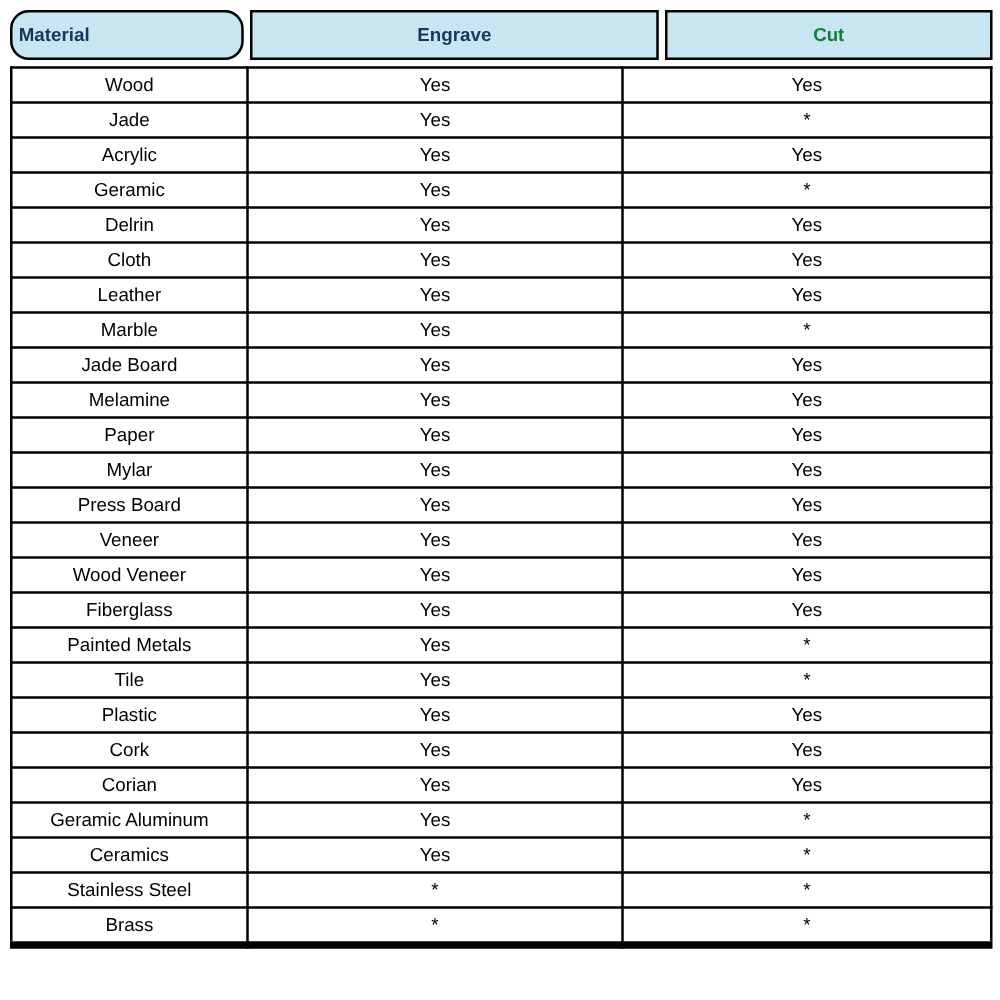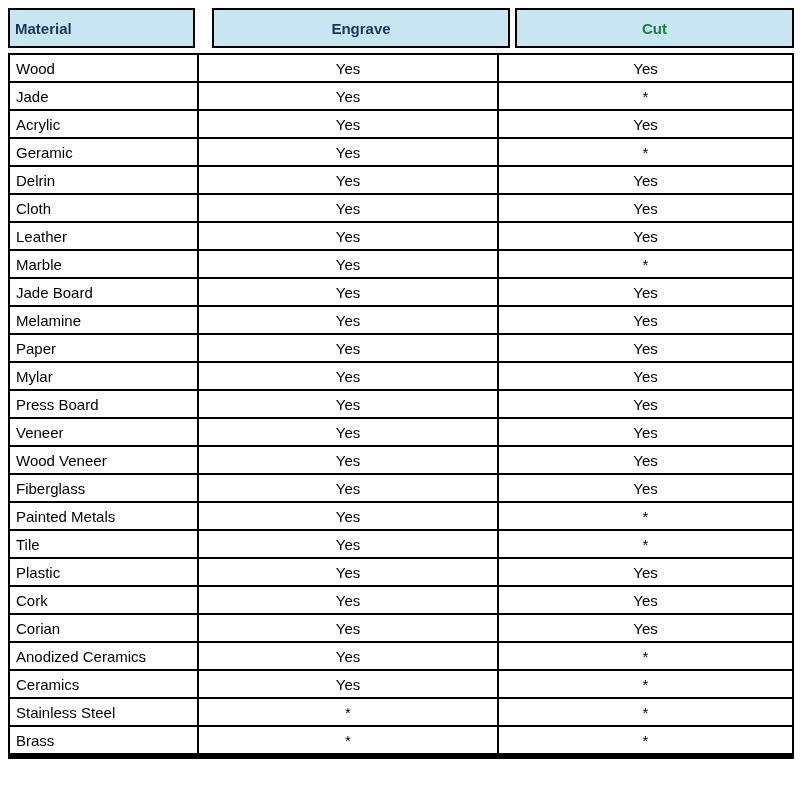--- a/index.html
+++ b/index.html
@@ -23,40 +23,40 @@
   }
   .th {
     box-sizing: border-box;
     border: 2px solid #000000;
     height: 40px;
     display: flex;
     align-items: center;
     font-weight: bold;
     font-size: 15px;
   }
-  .th-material { width: 187px; padding-left: 5px; }
-  .th-engrave { width: 298px; justify-content: center; margin-left: 12px; }
+  .th-material { width: 187px; padding-left: 5px; border-radius: 15px; }
+  .th-engrave { width: 327px; justify-content: center; }
   .th-cut     { flex: 1;      justify-content: center; }
 
   
   table.body-table {
     border-collapse: collapse;
     width: 100%;
     table-layout: fixed;
   }
   table.body-table td {
     border: 2px solid #000000;
     font-size: 15px;
     color: #000000;
     height: 24px;
     padding: 1px 6px;
     overflow: hidden;
     white-space: nowrap;
   }
-  td.cell-material { width: 175px; text-align: left; margin-top: 36px; }
+  td.cell-material { width: 175px; text-align: center; margin-top: 36px; }
   td.cell-engrave  { width: 286px; text-align: center; }
   td.cell-cut      { text-align: center; }
   table.body-table { border-bottom: 6px solid #000000; }
 </style>
 </head>
 <body>
 
 <div class="page">
 
   <div class="thead">
@@ -166,21 +166,21 @@
           <td class="cell-material">Cork</td>
           <td class="cell-engrave">Yes</td>
           <td class="cell-cut">Yes</td>
         </tr>
         <tr>
           <td class="cell-material">Corian</td>
           <td class="cell-engrave">Yes</td>
           <td class="cell-cut">Yes</td>
         </tr>
         <tr>
-          <td class="cell-material">Anodized Ceramics</td>
+          <td class="cell-material">Geramic Aluminum</td>
           <td class="cell-engrave">Yes</td>
           <td class="cell-cut">*</td>
         </tr>
         <tr>
           <td class="cell-material">Ceramics</td>
           <td class="cell-engrave">Yes</td>
           <td class="cell-cut">*</td>
         </tr>
         <tr>
           <td class="cell-material">Stainless Steel</td>

